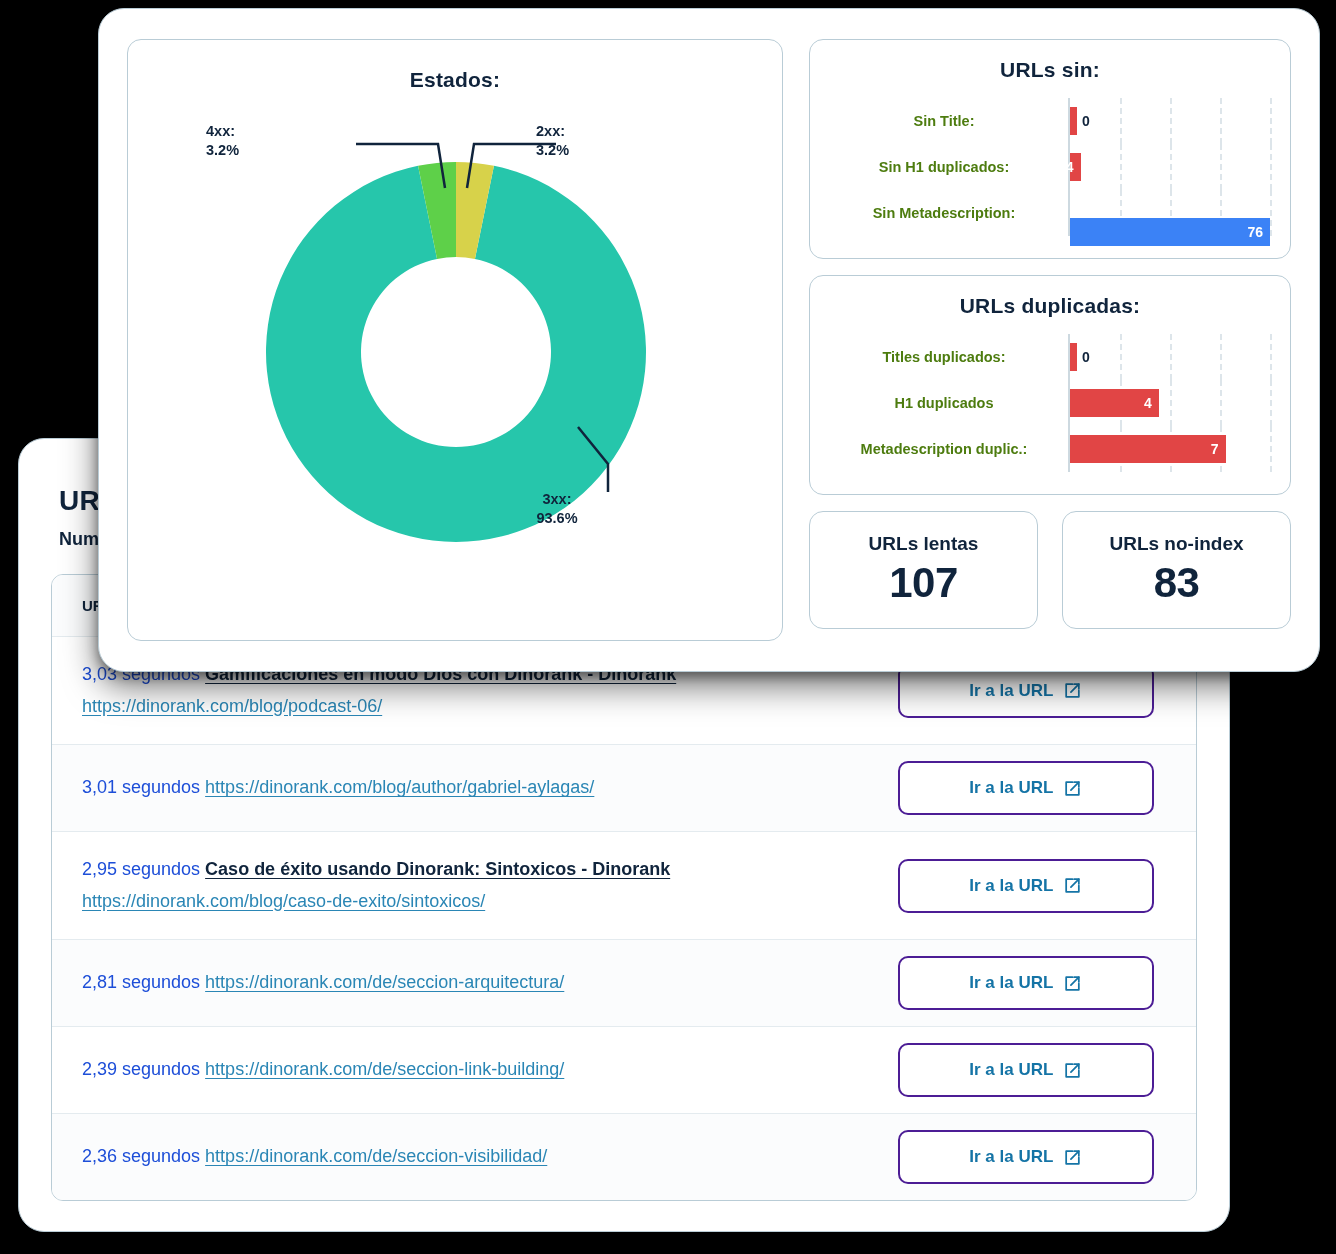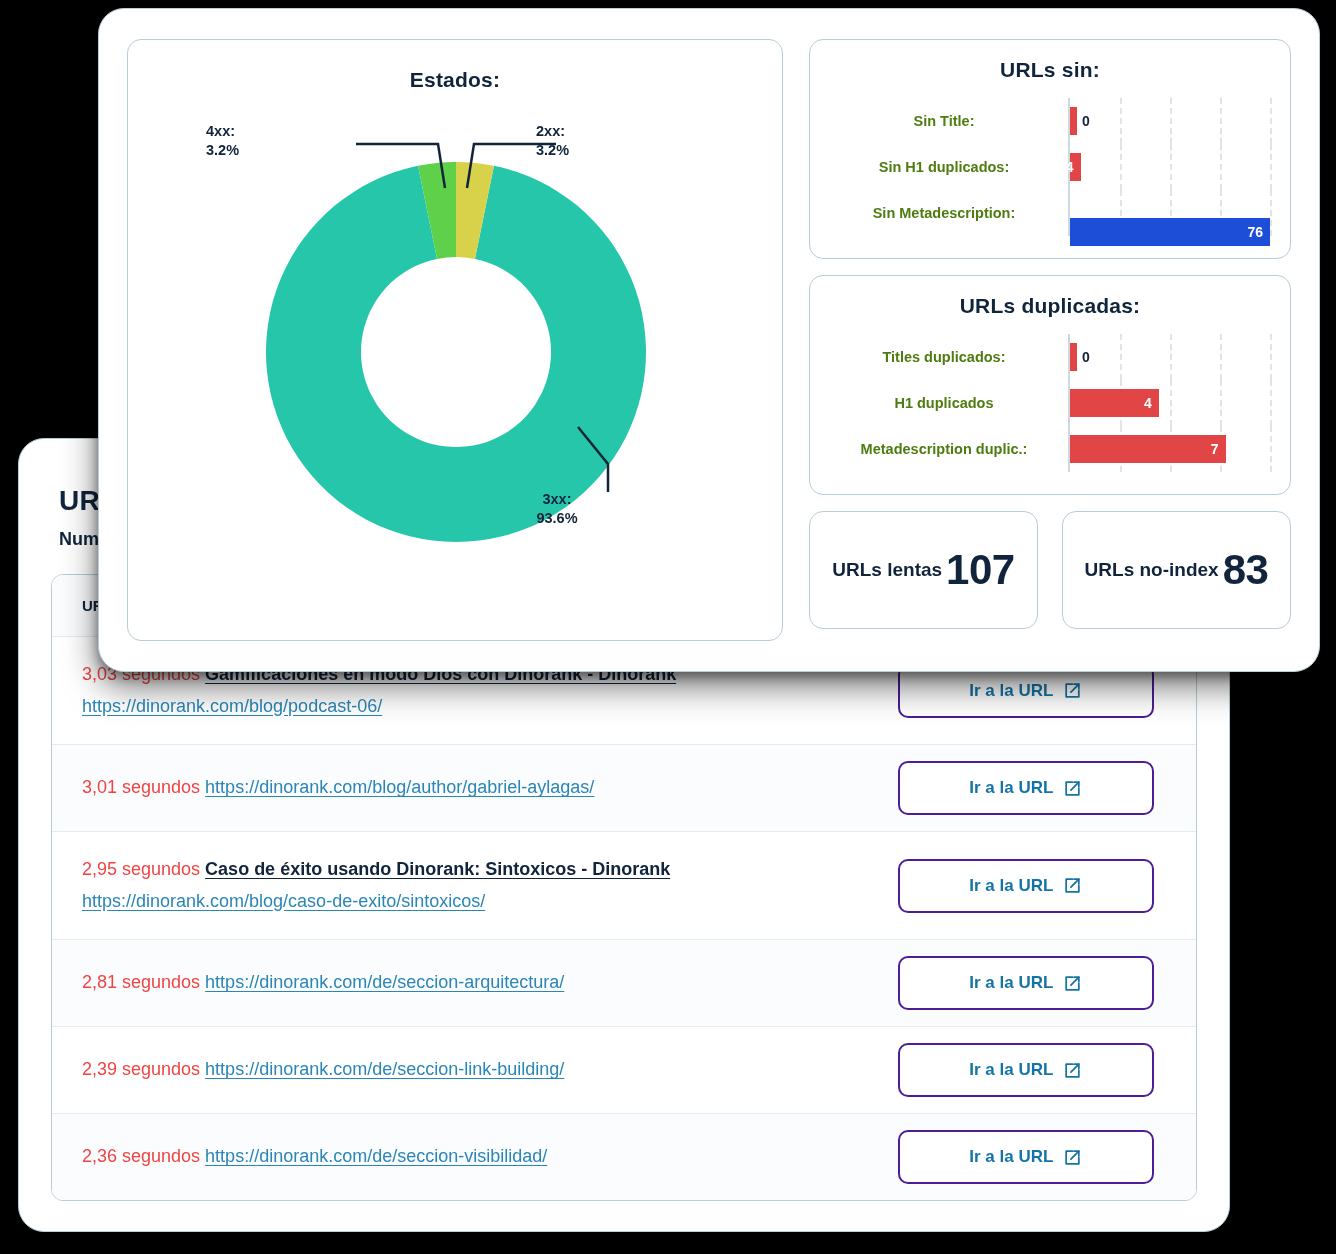--- a/index.html
+++ b/index.html
@@ -58,21 +58,21 @@
   tbody tr:last-child { border-bottom: none; }
   tbody tr:nth-child(odd)  { background: #ffffff; }
   tbody tr:nth-child(even) { background: #fbfcfd; }
   td.url-cell {
     padding: 22px 30px;
     font-size: 18px; line-height: 1.75;
     vertical-align: middle;
     width: 72%;
   }
   td.btn-cell { padding: 16px 30px 16px 10px; text-align: center; }
-  .secs { color: #ef4444; white-space: nowrap; }
+  .secs { color: #1d4ed8; white-space: nowrap; }
   .pg-title {
     color: #10243c; font-weight: 700;
     text-decoration: underline; text-underline-offset: 3px;
   }
   .pg-url {
     color: #2a86b5;
     text-decoration: underline; text-underline-offset: 3px;
     word-break: break-all;
   }
   .go-btn {
@@ -141,21 +141,21 @@
   }
   .bar-val-out {
     position: relative; z-index: 1;
     margin-left: 5px;
     font-size: 14px; font-weight: 700; color: #10243c;
   }
 
   .stats-row { display: flex; gap: 24px; }
   .stat-card {
     flex: 1; height: 118px;
-    display: flex; flex-direction: row;
+    display: flex; flex-direction: column;
     align-items: center; justify-content: center; gap: 4px;
   }
   .stat-label { font-size: 19px; font-weight: 700; color: #10243c; }
   .stat-value { font-size: 42px; font-weight: 700; color: #10243c; letter-spacing: -.5px; }
 
   .donut-cal {
     position: absolute;
     font-size: 14.5px; font-weight: 700; color: #10243c;
     line-height: 1.3; white-space: nowrap;
   }
@@ -333,21 +333,21 @@
               </div>
               <div class="bar-row">
                 <div class="bar-label">Sin Metadescription:</div>
                 <div class="bar-track">
                   <div class="grid-lines">
                     <i style="left: 25%;"></i>
                     <i style="left: 50%;"></i>
                     <i style="left: 75%;"></i>
                     <i style="left: 100%;"></i>
                   </div>
-                  <div class="bar-fill" style="width: 100%; background: #1d4ed8; margin-top: 38px;">76</div>
+                  <div class="bar-fill" style="width: 100%; background: #3b82f6; margin-top: 38px;">76</div>
                 </div>
               </div>
             </div>
         </div>
 
         <div class="panel bars-panel">
           <div class="panel-title">URLs duplicadas:</div>
           <div id="urls-dup-bars">
               <div class="bar-row">
                 <div class="bar-label">Titles duplicados:</div>

